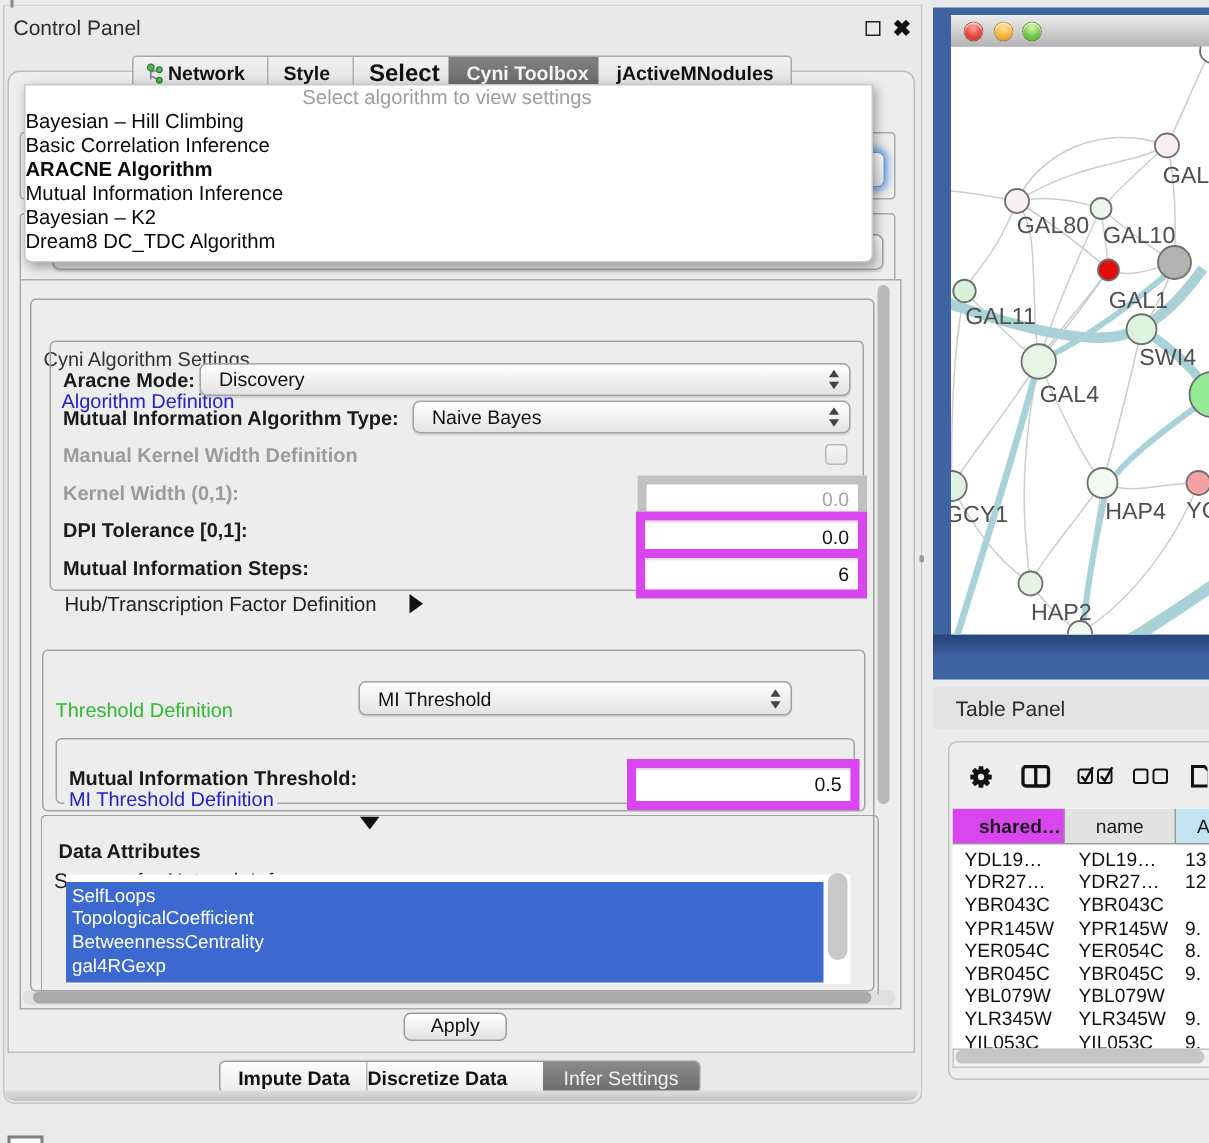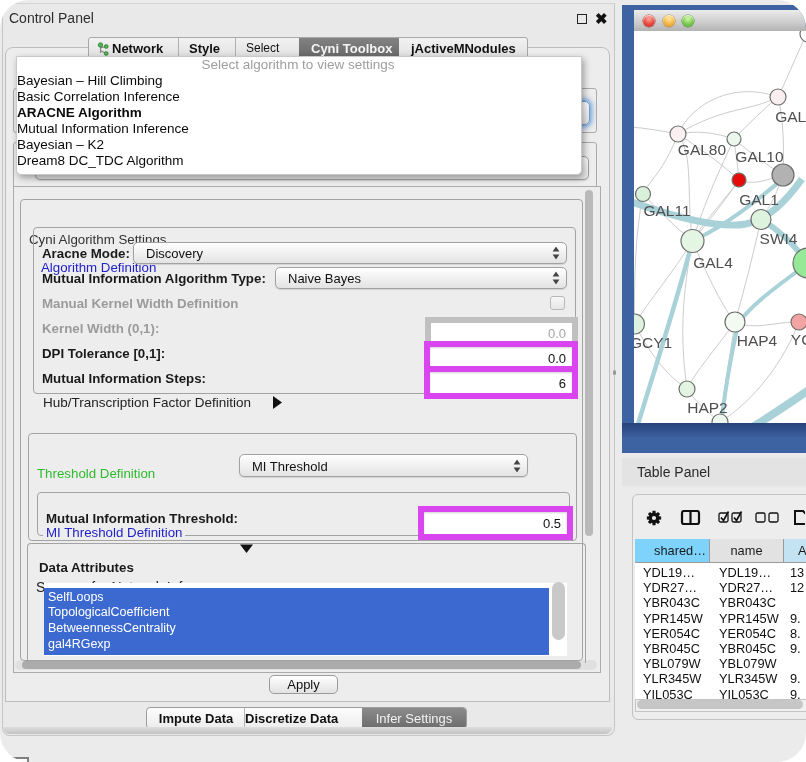--- a/index.html
+++ b/index.html
@@ -1,17 +1,17 @@
 <!DOCTYPE html>
 <html><head>
 <meta charset="utf-8">
 <style>
   html,body{margin:0;padding:0;}
   #root{position:relative;width:806px;height:762px;background:#ebebeb;overflow:hidden;
-        font-family:"Liberation Sans",sans-serif;border-radius:29px;}
+        font-family:"Liberation Sans",sans-serif;}
   .abs{position:absolute;}
   .lbl{font-size:13.3px;font-weight:bold;color:#1a1a1a;white-space:nowrap;}
   .dis{color:#9b9b9b;}
   .gbox{position:absolute;border:1px solid #a3a3a3;border-radius:4px;}
   .gttl{position:absolute;font-size:13.3px;background:#ededed;padding:0 3px;white-space:nowrap;margin-top:40px;}
   .combo{position:absolute;border:1px solid #a2a2a2;border-radius:5px;
          background:linear-gradient(#ffffff,#f2f2f2 45%,#e3e3e3);
          box-shadow:0 1px 1px rgba(0,0,0,0.12);}
   .combo .ctext{position:absolute;left:12px;top:50%;transform:translateY(-50%);
          font-size:13px;color:#111;}
@@ -153,21 +153,21 @@
   <div class="abs" style="left:3px;top:727px;width:609px;height:7px;border-radius:0 0 8px 8px;
        background:linear-gradient(#dedede,#c3c3c3);"></div>
 
   <div class="abs" style="left:88px;top:37px;width:438px;height:20px;border:1px solid #a8a8a8;border-radius:3px;
        background:linear-gradient(#f2f2f2,#e0e0e0);overflow:hidden;">
      <div class="abs" style="left:89px;top:0;width:1px;height:20px;background:#b0b0b0;"></div>
      <div class="abs" style="left:146px;top:0;width:1px;height:20px;background:#b0b0b0;"></div>
      <div class="abs" style="left:210px;top:0;width:100px;height:20px;background:linear-gradient(#828282,#686868);"></div>
      <div class="abs" style="left:23px;top:2.5px;font-size:13px;font-weight:600;color:#111;">Network</div>
      <div class="abs" style="left:100px;top:2.5px;font-size:13px;font-weight:600;color:#111;">Style</div>
-     <div class="abs" style="left:157px;top:2.5px;font-size:12px;font-weight:400;color:#111;">Select</div>
+     <div class="abs" style="left:157px;top:2.5px;font-size:16px;font-weight:700;color:#111;">Select</div>
      <div class="abs" style="left:222px;top:2.5px;font-size:13px;font-weight:600;color:#f5f5f5;">Cyni Toolbox</div>
      <div class="abs" style="left:322px;top:2.5px;font-size:13px;font-weight:600;color:#111;">jActiveMNodules</div>
      <svg class="abs" style="left:8px;top:3.5px;" width="12" height="14" viewBox="0 0 12 14">
         <path d="M3.5 3.5 L3.5 11 M3.5 6 L9 4.5 M3.5 8.5 L9 11.5" stroke="#8a8a8a" stroke-width="1.2" fill="none"></path>
         <circle cx="3.5" cy="3" r="2.2" fill="#52b455" stroke="#2e7d32" stroke-width="0.8"></circle>
         <circle cx="9.2" cy="4.5" r="1.9" fill="#52b455" stroke="#2e7d32" stroke-width="0.8"></circle>
         <circle cx="9.2" cy="11.5" r="1.9" fill="#52b455" stroke="#2e7d32" stroke-width="0.8"></circle>
      </svg>
   </div>
 
@@ -286,22 +286,22 @@
       <rect x="87" y="3" width="9" height="9" rx="1.5"></rect>
       <rect x="111" y="3" width="9" height="9" rx="1.5"></rect>
       <rect x="124" y="3" width="9" height="9" rx="1.5"></rect>
     </g>
     <path d="M76 7.5 L78.5 10.5 L83.5 1.5" stroke="#111" stroke-width="1.7" fill="none"></path>
     <path d="M89 7.5 L91.5 10.5 L96.5 1.5" stroke="#111" stroke-width="1.7" fill="none"></path>
     <path d="M150 1 L158 1 L161 4 L161 14 L150 14 Z" fill="none" stroke="#111" stroke-width="2"></path>
   </svg>
 
   <div class="abs" style="left:635px;top:539px;width:171px;height:160px;background:#ffffff;overflow:hidden;">
-     <div class="abs" style="left:0;top:0;width:74px;height:23px;background:#7dd3fc;border-right:1px solid #9a9a9a;
-          text-align:center;text-indent:16px;font-size:12.8px;color:#1a1a1a;line-height:23px;">shared…</div>
+     <div class="abs" style="left:0;top:0;width:74px;height:23px;background:#d946ef;border-right:1px solid #9a9a9a;
+          text-align:center;text-indent:16px;font-size:12.8px;color:#1a1a1a;line-height:23px;font-weight:bold;">shared…</div>
      <div class="abs" style="left:75px;top:0;width:73px;height:23px;background:#e2e2e2;border-right:1px solid #9a9a9a;
           text-align:center;font-size:12.8px;color:#1a1a1a;line-height:23px;">name</div>
      <div class="abs" style="left:149px;top:0;width:22px;height:23px;background:#c3e3f3;
           text-indent:14px;font-size:12.8px;color:#1a1a1a;line-height:23px;">A</div>
      <div class="abs" style="left:0;top:23px;width:171px;height:1px;background:#9a9a9a;"></div>
      <div class="abs" style="left:8px;top:26px;font-size:12.8px;color:#111;line-height:15.2px;">
         YDL19…<br>YDR27…<br>YBR043C<br>YPR145W<br>YER054C<br>YBR045C<br>YBL079W<br>YLR345W<br>YIL053C</div>
      <div class="abs" style="left:84px;top:26px;font-size:12.8px;color:#111;line-height:15.2px;">
         YDL19…<br>YDR27…<br>YBR043C<br>YPR145W<br>YER054C<br>YBR045C<br>YBL079W<br>YLR345W<br>YIL053C</div>
      <div class="abs" style="left:155px;top:26px;font-size:12.8px;color:#111;line-height:15.2px;">

